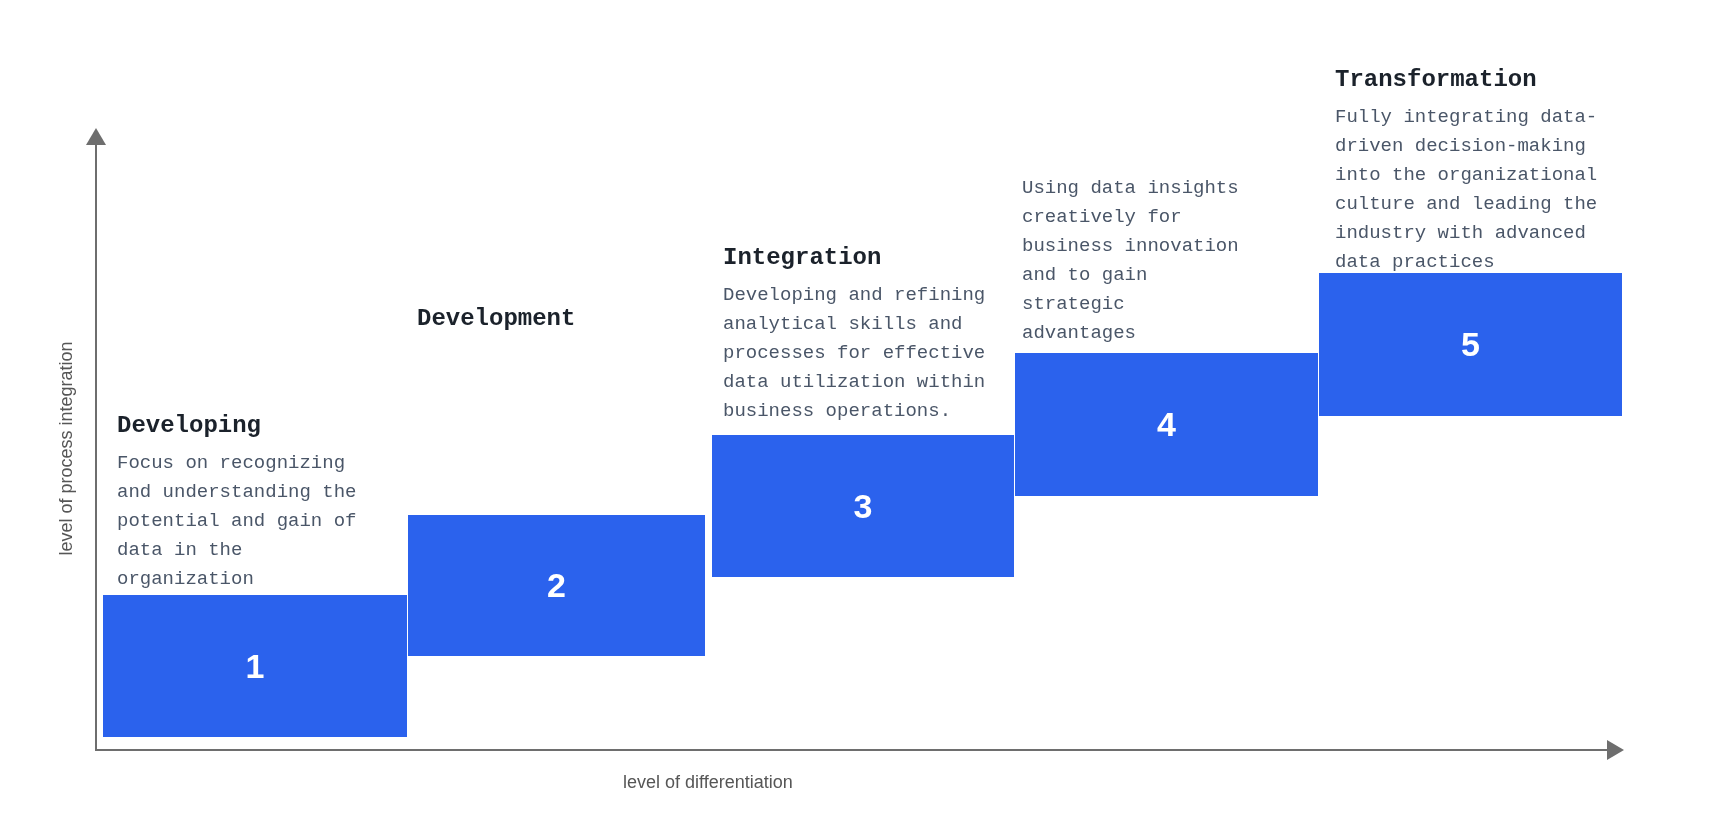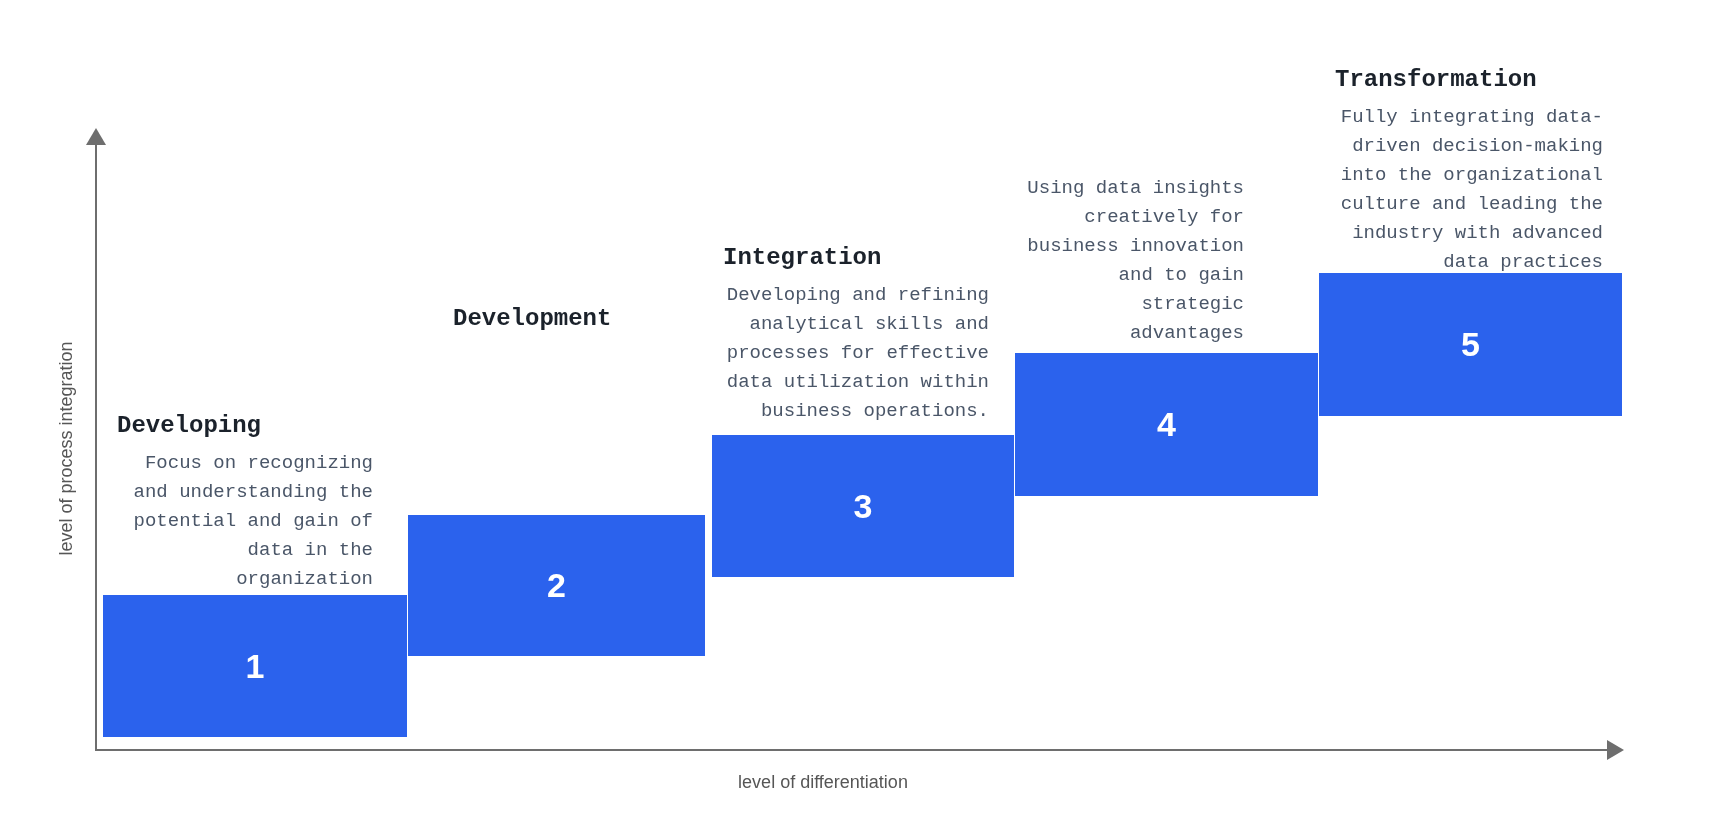--- a/index.html
+++ b/index.html
@@ -34,21 +34,21 @@
 
   .y-axis-label {
     position: absolute; left: -56px; top: 438px;
     width: 244px; text-align: center;
     font-size: 18px; color: #565656;
     transform: rotate(-90deg);
     white-space: nowrap;
   }
   .x-axis-label {
     position: absolute; left: 623px; top: 772px;
-    width: 400px; text-align: center;
+    width: 400px; text-align: left;
     font-size: 18px; color: #565656;
     white-space: nowrap;
   }
 
   
   .stage-box {
     position: absolute;
     background: var(--color-accent, #2b62ed);
     display: flex; align-items: center; justify-content: center;
   }
@@ -65,24 +65,23 @@
   .stage-text { position: absolute; font-family: Liberation Mono, monospace; }
   .stage-text h2 {
     font-size: 24px; font-weight: bold;
     color: var(--color-heading, #1b222b);
     margin: 0 0 8px 0; line-height: 1.2;
   }
   .stage-text p {
     font-size: 19px; line-height: 29px;
     color: var(--color-body, #4a5668);
     margin: 0;
-    text-align: right;
   }
   .text-1 { left: 117px;  top: 412px; width: 256px; }
-  .text-2 { left: 417px;  top: 305px; width: 254px; margin-left: 36px; }
+  .text-2 { left: 417px;  top: 305px; width: 254px; }
   .text-3 { left: 723px;  top: 244px; width: 266px; }
   .text-4 { left: 1022px; top: 174px; width: 222px; }
   .text-5 { left: 1335px; top: 66px;  width: 268px; }
 </style>
 </head>
 <body>
 
 <div class="canvas">
 
   <div class="axis y-axis-line"></div>

